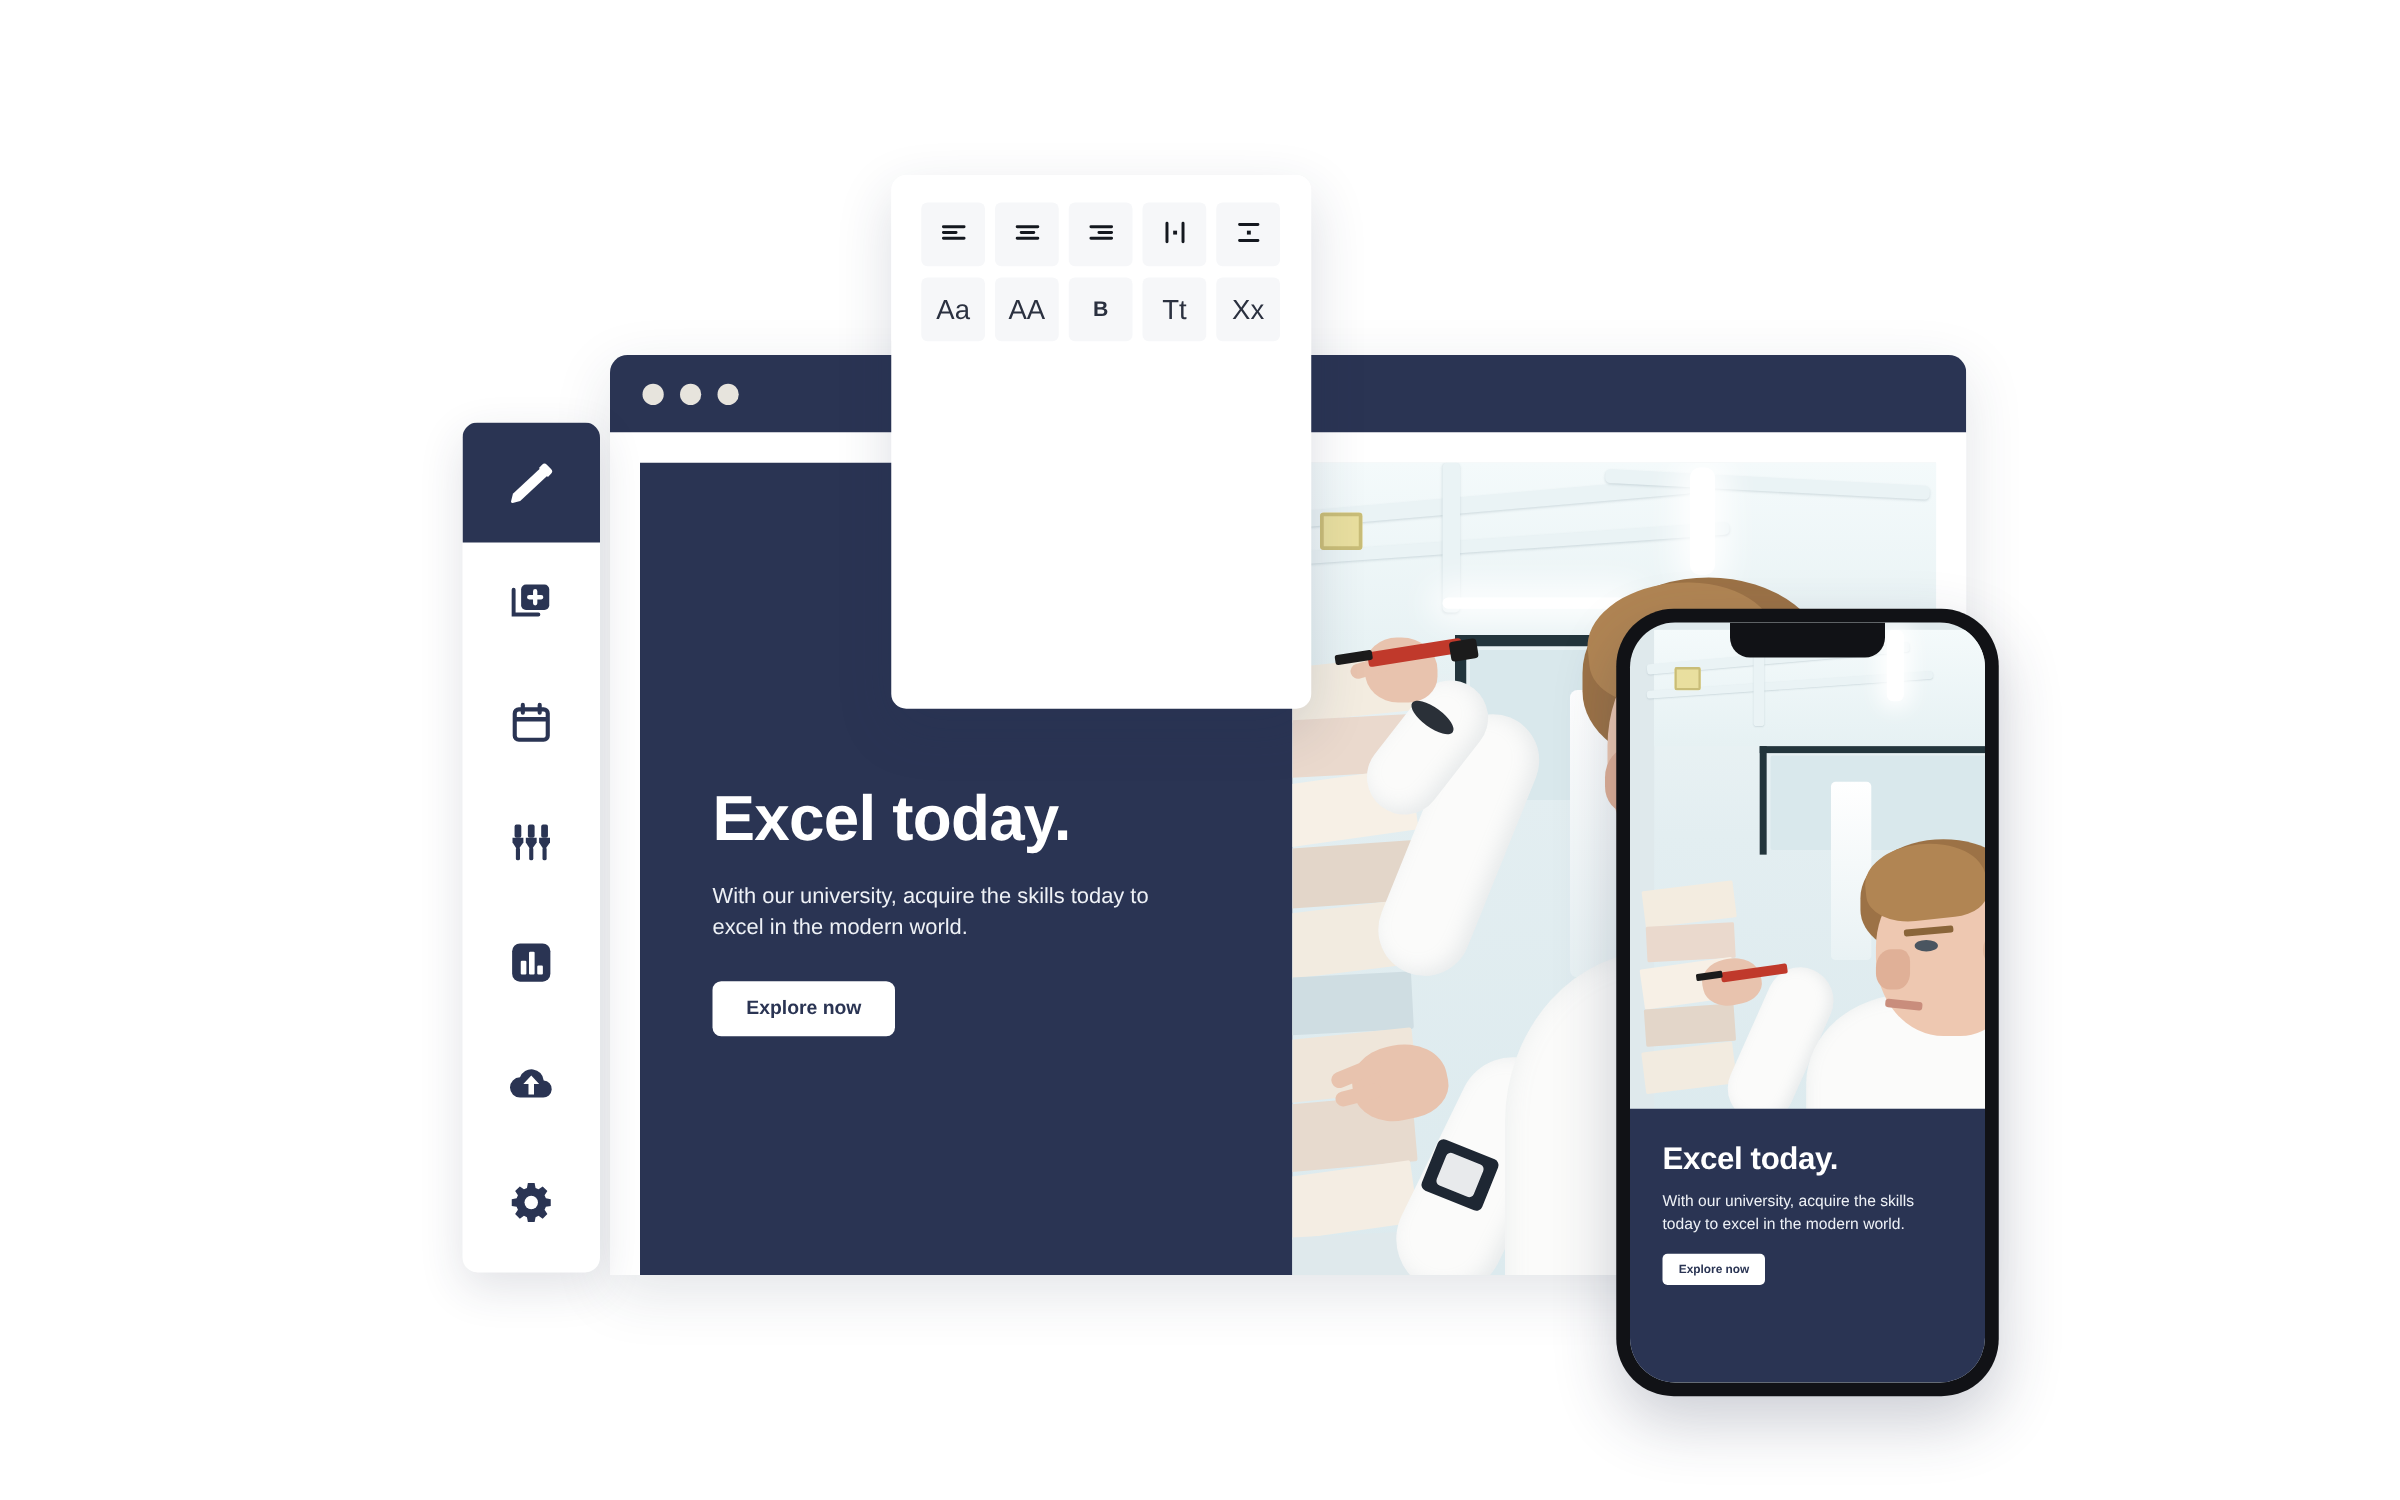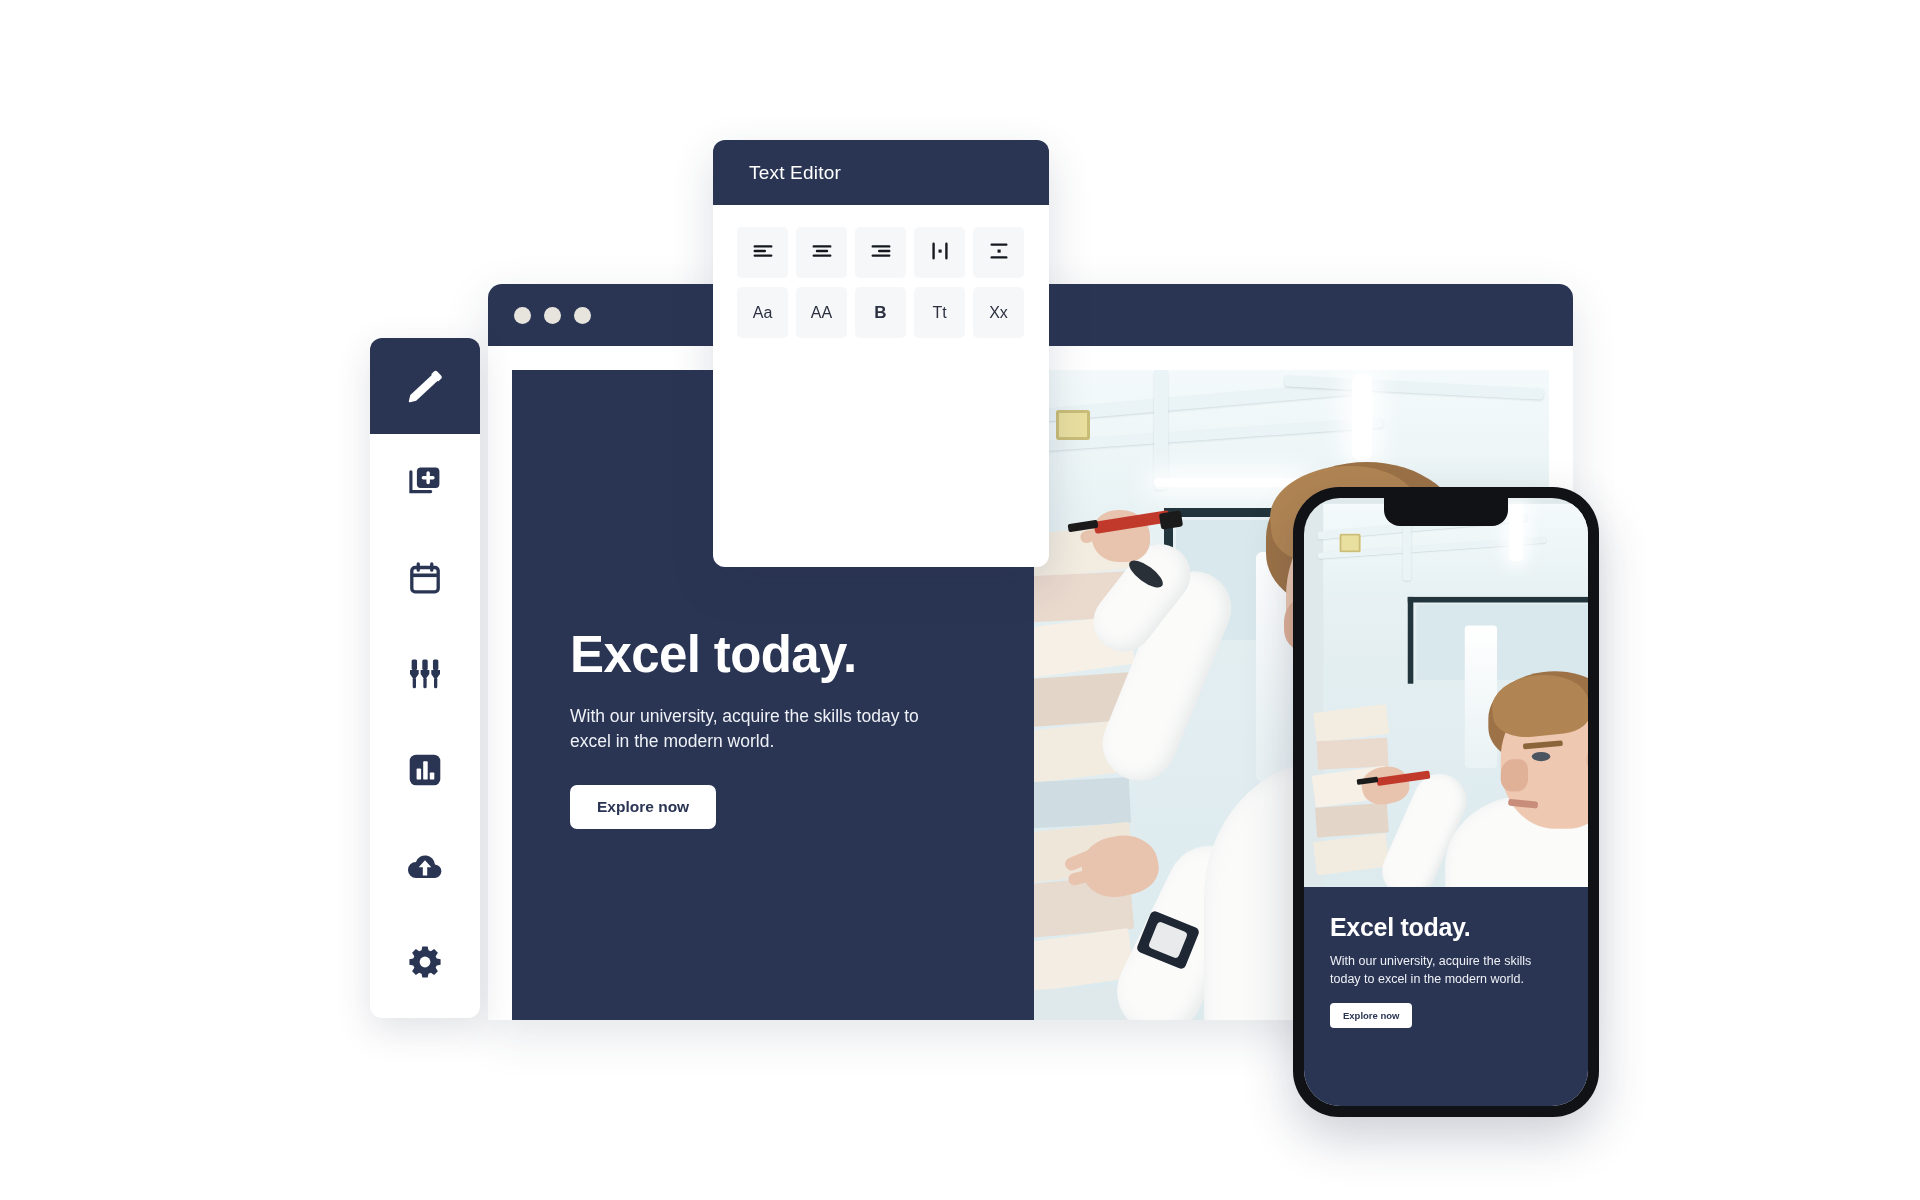--- a/index.html
+++ b/index.html
@@ -122,21 +122,21 @@
   }
   #te-title { color:#fff; font-size: 19px; font-weight: 500; letter-spacing:.2px; }
   #te-body { padding: 22px 24px 0 24px; background:#fff; }
   .te-row { display:flex; gap: 8px; }
   .te-btn {
     width: 51px; height: 51px; background:#f6f7f9; border:none; border-radius: 5px;
     display:flex; align-items:center; justify-content:center; cursor:pointer;
     font-family:"Liberation Sans", sans-serif; color:#1d2330;
   }
   .te-row.second { margin-top: 9px; }
-  .te-btn.txt { font-size: 16px; color:#2b3140; }
+  .te-btn.txt { font-size: 22px; color:#2b3140; }
   .te-btn.txt.bold { font-weight: 700; font-size: 17px; }
   #te-textarea {
     margin-top: 20px; width: 288px; height: 184px;
     background:#f7f8f9; border: 1px solid #e7e9ec; border-radius: 4px;
     padding: 16px 14px; font-size: 14.5px; color: #2b3140;
     font-family: "Liberation Sans", sans-serif; resize:none; line-height:1.4;
   }
 
   
   #phone {
@@ -329,23 +329,20 @@
       <span>
         <svg width="36" height="36" viewBox="0 0 24 24" fill="#2a3453">
           <path d="M10.2 1.6h3.6l.5 2.6 1.6.7 2.2-1.5 2.5 2.5-1.5 2.2.7 1.6 2.6.5v3.6l-2.6.5-.7 1.6 1.5 2.2-2.5 2.5-2.2-1.5-1.6.7-.5 2.6h-3.6l-.5-2.6-1.6-.7-2.2 1.5-2.5-2.5 1.5-2.2-.7-1.6-2.6-.5v-3.6l2.6-.5.7-1.6-1.5-2.2 2.5-2.5 2.2 1.5 1.6-.7.5-2.6z"></path>
           <circle cx="12" cy="12" r="3.6" fill="#ffffff"></circle>
         </svg>
       </span>
     </div>
   </div>
 
   <div id="text-editor">
-    <div id="te-header">
-      <span id="te-title">Text Editor</span>
-    </div>
 
     <div id="te-body">
 
       <div class="te-row">
         <button class="te-btn">
           <span>
             <svg width="22" height="22" viewBox="0 0 24 24" stroke="#14181f" stroke-width="2.6" stroke-linecap="round">
               <path d="M3 7h18M3 12h11M3 17h18"></path>
             </svg>
           </span>

